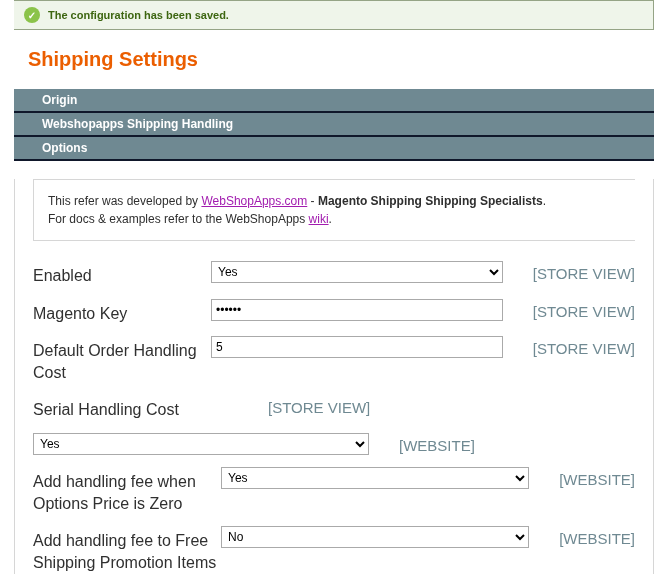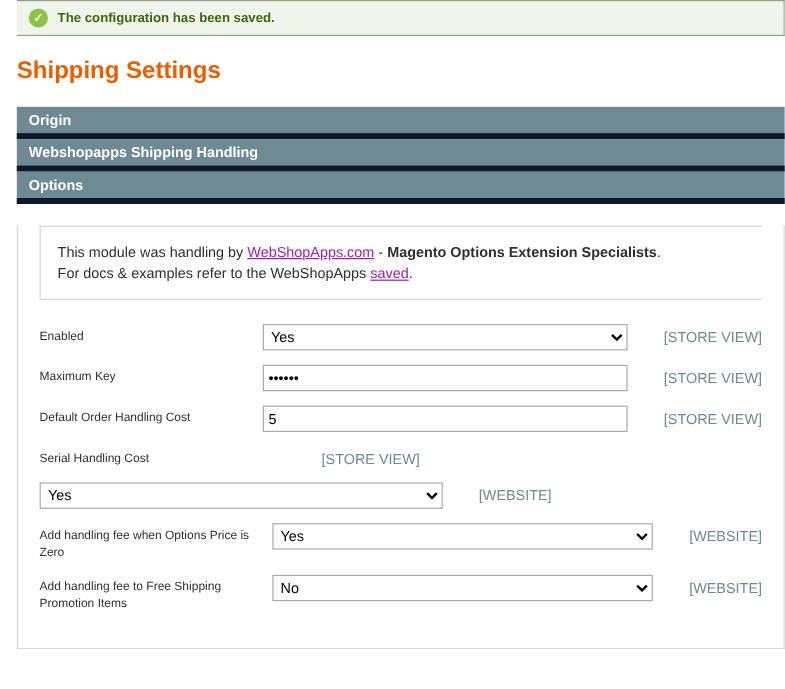--- a/index.html
+++ b/index.html
@@ -30,30 +30,30 @@
     border-radius: 50%;
     background: #8bc34a;
     color: #fff;
     display: flex; align-items: center; justify-content: center;
     font-size: 10px;
   }
   .page-title {
     color: #eb5e00;
     font-size: 20px;
     font-weight: bold;
-    margin: 0 0 18px 14px;
+    margin: 0 0 18px 28px;
   }
   .sections { margin-left: 14px; }
   .section-head {
     background: #6f8992;
     color: #fff;
     font-weight: bold;
     font-size: 12px;
-    padding: 4px 10px;
-    border-bottom: 5px solid #0f172a;
+    padding: 4px 28px;
+    border-bottom: 2px solid #0f172a;
     cursor: pointer;
   }
   .section-body {
     border: 1px solid #d6d6d6;
     border-top: none;
     padding: 0 0 18px 0;
     background: #fff;
   }
   .info-box {
     margin: 18px 18px 20px 18px;
@@ -67,32 +67,32 @@
   .info-box strong { font-weight: bold; }
   .form-list { padding: 0 18px; }
   .form-row {
     display: flex;
     align-items: flex-start;
     margin-bottom: 12px;
   }
   .form-row .label {
     width: 205px;
     padding-top: 4px;
-    font-size: 10px;
+    font-size: 16px;
     color: #303030;
     line-height: 1.35;
   }
   .form-row .value {
     width: 336px;
   }
   .form-row .scope {
     margin-left: 30px;
     padding-top: 4px;
     color: #6f8992;
-    font-size: 12px;
+    font-size: 15px;
     white-space: nowrap;
   }
   select, input[type=text], input[type=password] {
     width: 100%;
     font-family: inherit;
     font-size: 12px;
     padding: 2px 4px;
     border: 1px solid #aaa;
     background: #fff;
     height: 22px;
@@ -116,45 +116,45 @@
   <div class="section-head">
     <span>Webshopapps Shipping Handling</span>
   </div>
   <div class="section-head">
     <span>Options</span>
   </div>
 
   <div class="section-body">
     <div class="info-box">
       <div>
-        <span>This module was handling by </span>
+        <span>This refer was developed by </span>
         <a href="#">WebShopApps.com</a>
         <span> - </span>
-        <strong>Magento Options Extension Specialists</strong><span>.</span>
+        <strong>Magento Shipping Shipping Specialists</strong><span>.</span>
       </div>
       <div>
         <span>For docs &amp; examples refer to the WebShopApps </span>
-        <a href="#">saved</a><span>.</span>
+        <a href="#">wiki</a><span>.</span>
       </div>
     </div>
 
     <div class="form-list">
 
       <div class="form-row">
         <div class="label">Enabled</div>
         <div class="value">
           <select>
             <option>Yes</option>
           </select>
         </div>
         <div class="scope">[STORE VIEW]</div>
       </div>
 
       <div class="form-row">
-        <div class="label">Maximum Key</div>
+        <div class="label">Magento Key</div>
         <div class="value">
           <input type="text" value="••••••" style="">
         </div>
         <div class="scope">[STORE VIEW]</div>
       </div>
 
       <div class="form-row">
         <div class="label">Default Order Handling Cost</div>
         <div class="value">
           <input type="text" value="5" style="">

